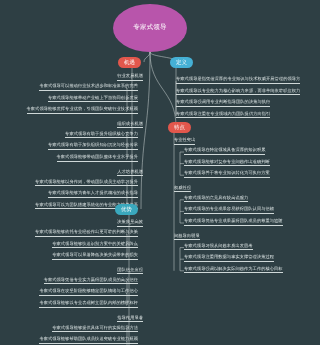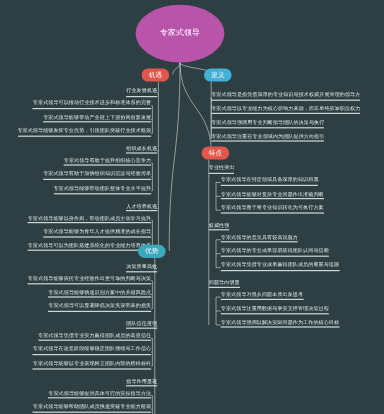--- a/index.html
+++ b/index.html
@@ -2,21 +2,21 @@
 <html><head>
 <meta charset="utf-8">
 <style>
   html,body{margin:0;padding:0;}
   body{
     width:300px;height:345px;
     background:#2e3f44;
     font-family:"DejaVu Sans","Liberation Sans",sans-serif;
     overflow:hidden;position:relative;
   }
-  #canvas{position:absolute;inset:0;width:300px;height:283px;}
+  #canvas{position:absolute;inset:0;width:300px;height:283px;padding-left:12px;}
   svg.links{position:absolute;inset:0;width:300px;height:345px;pointer-events:none;}
   svg.links path,svg.links line{fill:none;stroke:#cfd8d8;stroke-width:.6;opacity:.85;}
 
   .node{position:absolute;box-sizing:border-box;}
 
   
   .root{
     left:113px;top:4px;width:74px;height:48px;
     background:#b855ab;border-radius:50%;
     display:flex;align-items:center;justify-content:center;

